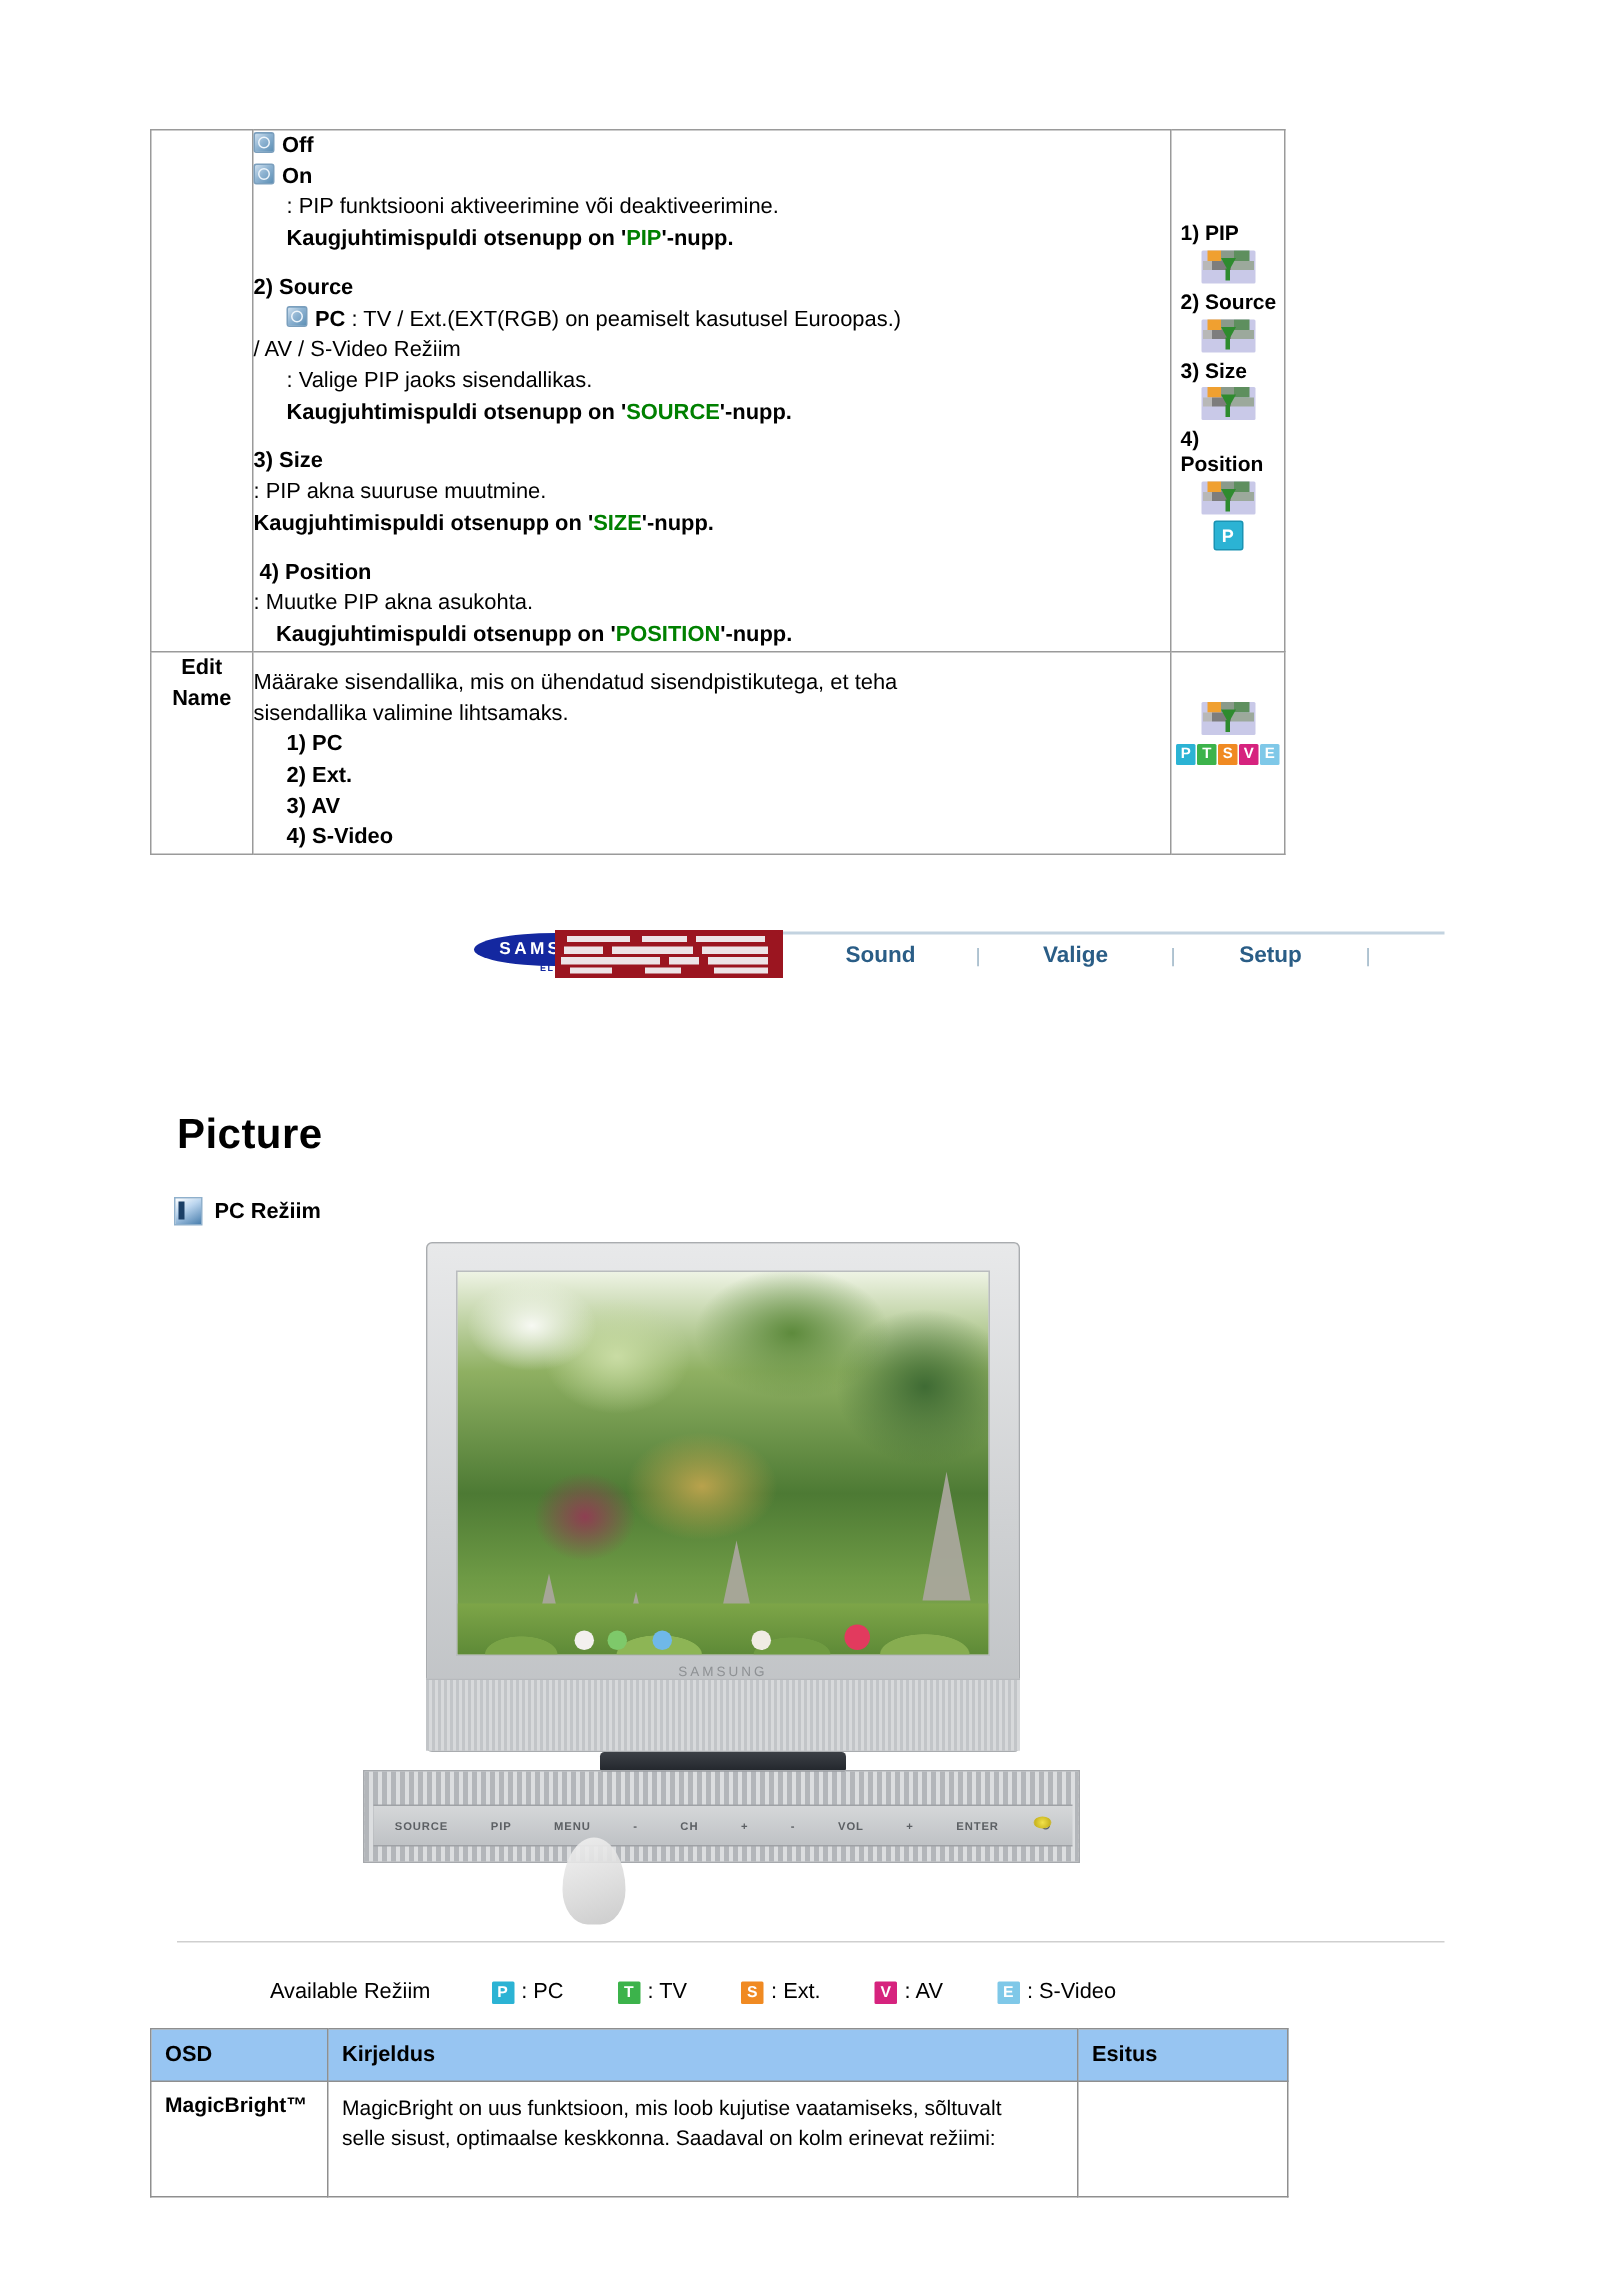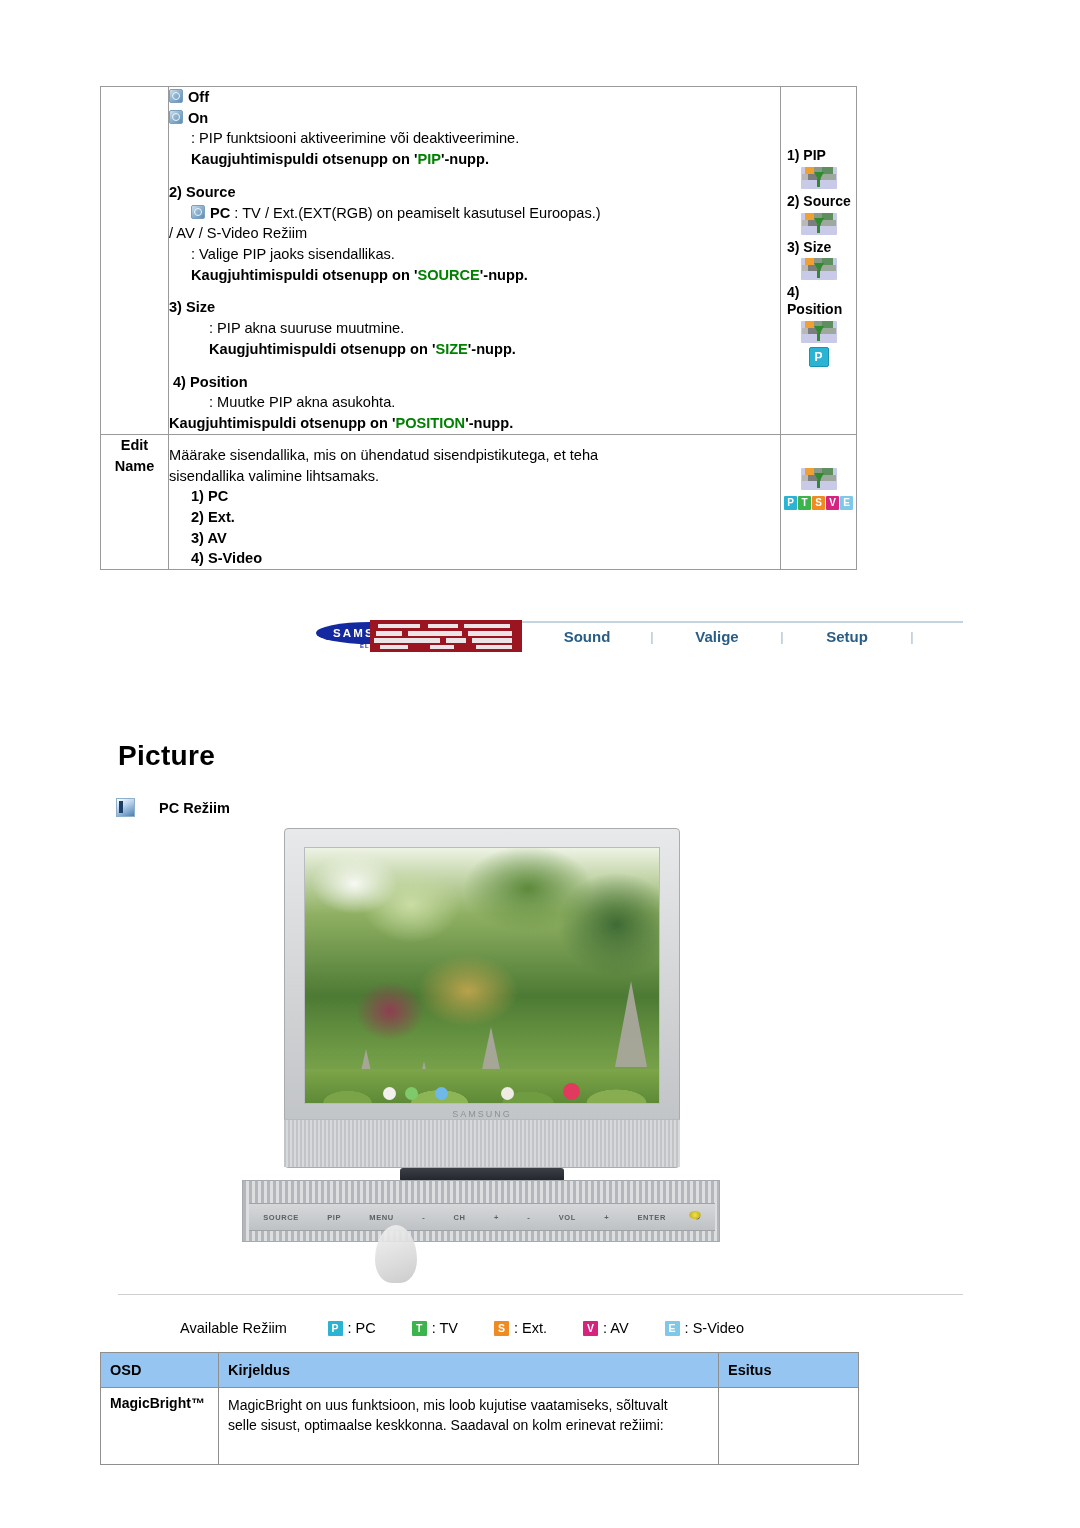--- a/index.html
+++ b/index.html
@@ -49,21 +49,21 @@
     font-size: 14.6px;
     line-height: 1.42;
     padding: 8px 6px 10px 8px;
   }
   .icons-cell {
     padding: 6px 4px 8px 4px;
     text-align: center;
   }
 
   .ind-1 { margin-left: 22px; }
-  .ind-2 { margin-left: 40px; }
+  .ind-2 { }
   .ind-3 { margin-left: 30px; }
   .gap { height: 12px; }
 
   
   .bullet {
     display: inline-block;
     width: 12px;
     height: 12px;
     vertical-align: -1px;
     margin-right: 5px;
@@ -226,21 +226,21 @@
     font-weight: bold;
     letter-spacing: .3px;
   }
   .pc-mode-row {
     position: absolute;
     left: 116px; top: 798px;
     font-size: 14.5px;
     font-weight: bold;
     display: flex;
     align-items: center;
-    gap: 24px;
+    gap: 8px;
   }
   .pc-mode-icon {
     width: 17px; height: 17px;
     background: linear-gradient(150deg,#ffffff 0%, #bcd6ef 40%, #4a7fae 100%);
     border: 1px solid #8fb0cc;
     position: relative;
   }
   .pc-mode-icon::before {
     content: "";
     position: absolute; left: 2px; top: 2px;
@@ -466,21 +466,21 @@
       <div class="gap"></div>
 
       <div class="bold">3) Size</div>
       <div class="ind-2">: PIP akna suuruse muutmine.</div>
       <div class="ind-2 bold"><span>Kaugjuhtimispuldi otsenupp on '</span><span class="green">SIZE</span><span>'-nupp.</span></div>
 
       <div class="gap"></div>
 
       <div class="bold ind-3" style="margin-left:4px">4) Position</div>
       <div class="ind-2">: Muutke PIP akna asukohta.</div>
-      <div class="bold" style="margin-left:0"><span>Kaugjuhtimispuldi otsenupp on '</span><span class="green">POSITION</span><span>'-nupp.</span></div>
+      <div class="bold" style="margin-left:15px"><span>Kaugjuhtimispuldi otsenupp on '</span><span class="green">POSITION</span><span>'-nupp.</span></div>
     </td>
 
     <td class="icons-cell" style="padding-top:58px">
       <div class="osd-caption">1) PIP</div>
       <div class="osd-thumb">
         <span class="tr-top"></span>
             <span class="tr-mid"></span>
             <span class="tr-arrow"></span>
             <span class="tr-stem"></span>
       </div>

